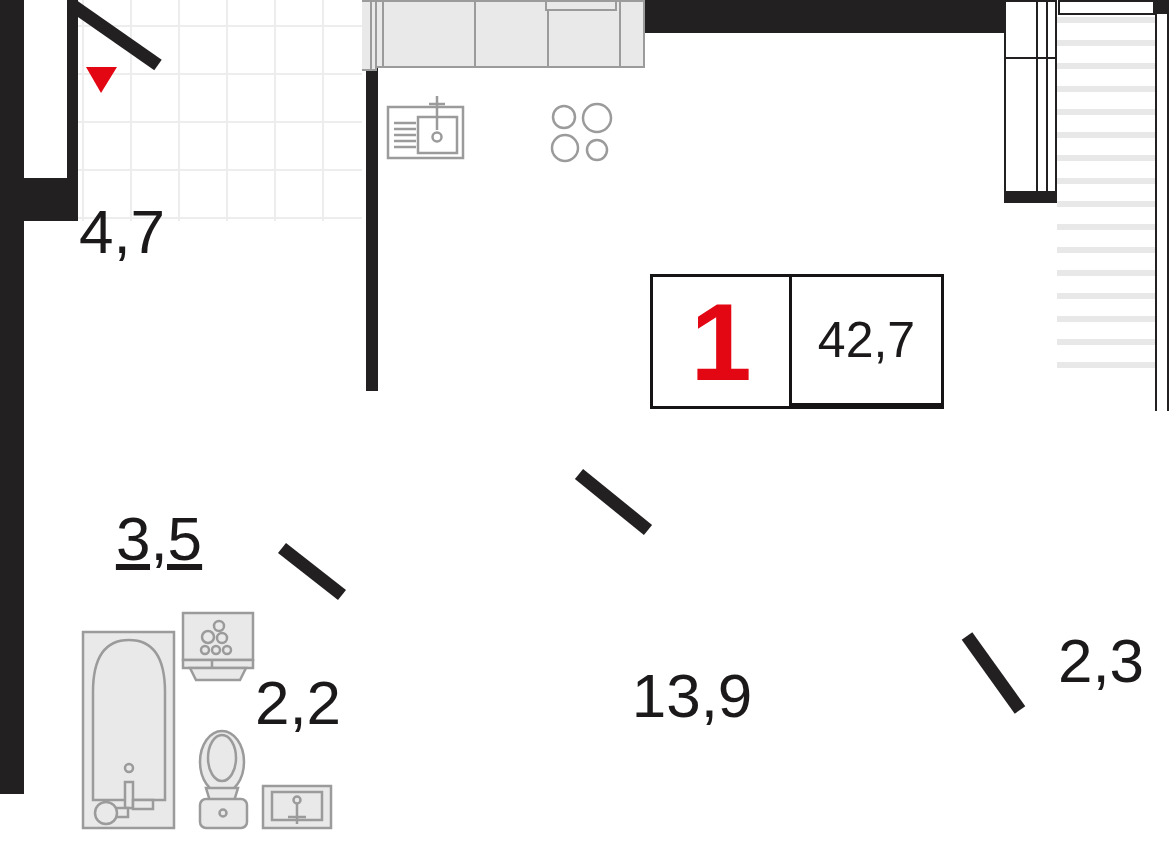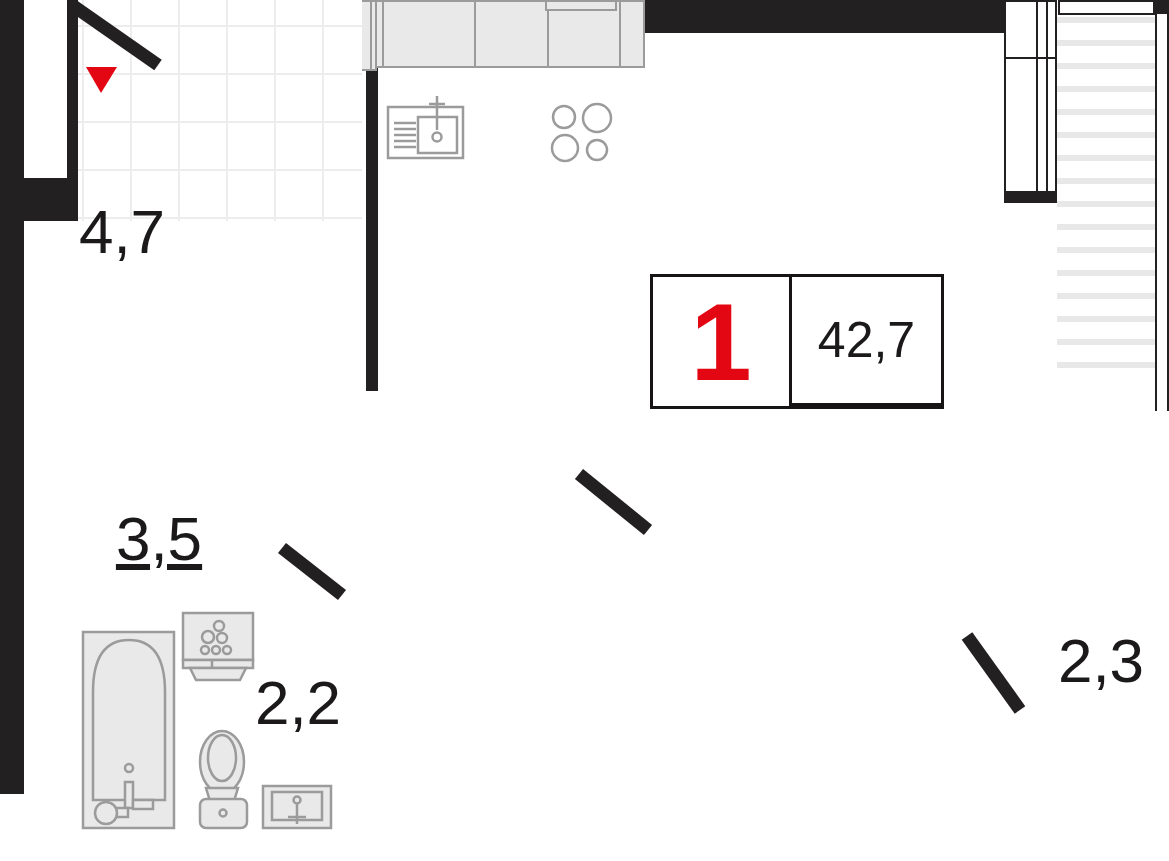--- a/index.html
+++ b/index.html
@@ -223,20 +223,21 @@
       <line x1="282" y1="548" x2="342" y2="595"></line>
       <line x1="967" y1="636" x2="1020" y2="710"></line>
     </g>
 
     <polygon points="86,67 117,67 101,93" fill="#e30613"></polygon>
   </svg>
 
   <div class="room-label" style="left:122px;top:232px;">4,7</div>
   <div class="room-label" style="left:159px;top:539px;text-decoration:underline;">3,5</div>
   <div class="room-label" style="left:298px;top:703px;">2,2</div>
+  <div class="room-label" style="left:692px;top:696px;">13,9</div>
   <div class="room-label" style="left:1101px;top:661px;">2,3</div>
 
   <div id="info-box">
     <div class="left-cell">
       <span>1</span>
     </div>
     <div class="right-col">
       <div class="cell top">42,7</div>
     </div>
   </div>

